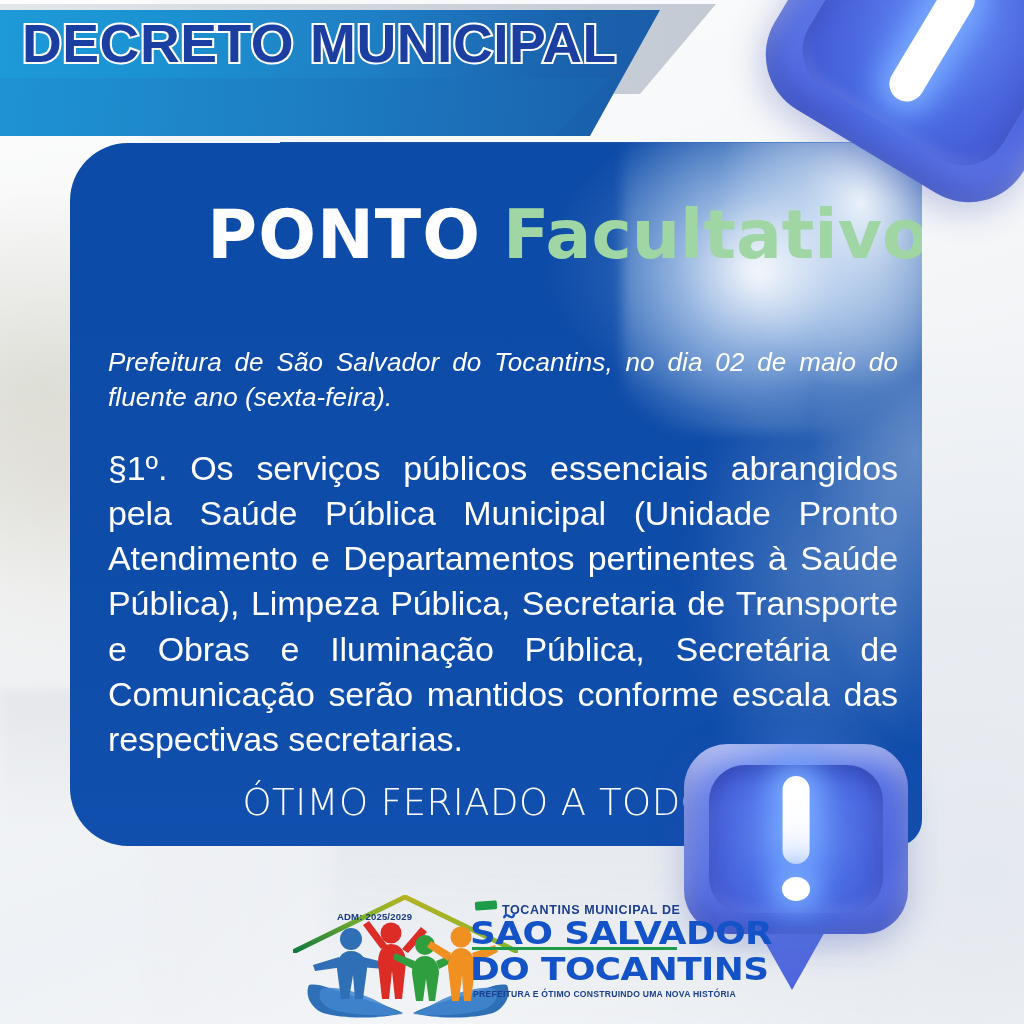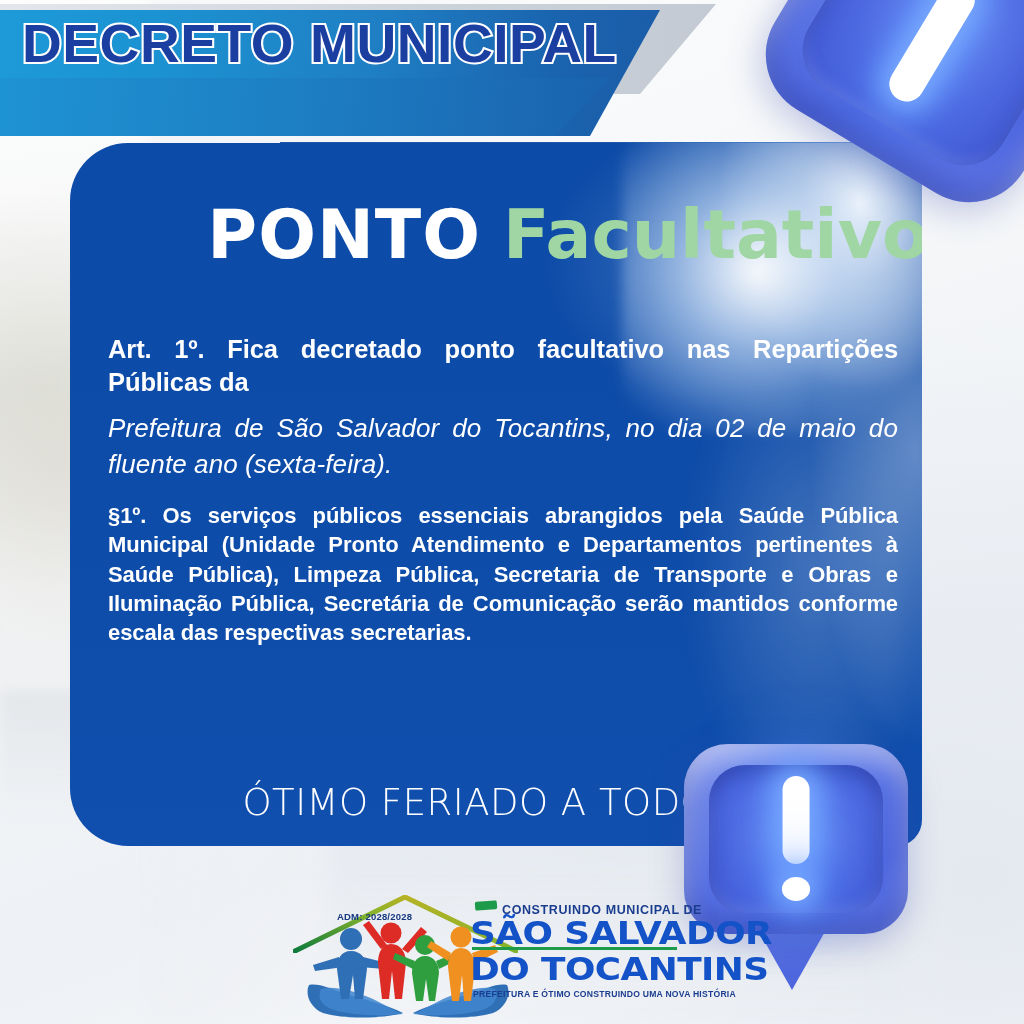--- a/index.html
+++ b/index.html
@@ -135,22 +135,22 @@
   }
   #art1-bold{
     font-size:25.5px;font-weight:bold;line-height:1.30;
     letter-spacing:-0.1px;
   }
   #art1-italic{
     font-size:26px;font-style:italic;font-weight:normal;line-height:1.36;
     margin-top:12px;letter-spacing:0.1px;
   }
   #par1{
-    font-size:22px;font-weight:bold;line-height:1.33;
-    margin-top:19px;letter-spacing:-0.1px;
+    font-size:34px;font-weight:normal;line-height:1.33;
+    margin-top:30px;letter-spacing:-0.1px;
   }
 
   #closing{
     position:absolute;left:0;top:638px;width:852px;text-align:center;
     color:#ffffff;font-size:37px;font-weight:300;letter-spacing:0.5px;
     font-family:"DejaVu Sans", sans-serif;
   }
 
   
   .bubble{position:absolute;}
@@ -264,21 +264,20 @@
 
 <div id="card">
   <div id="card-glow"></div>
   <div id="card-glow2"></div>
 
   <div id="card-title">
     <span id="title-ponto">PONTO</span><span id="title-fac">Facultativo</span>
   </div>
 
   <div id="body-text">
-    <p class="p-just" id="art1-bold">Art. 1º. Fica decretado ponto facultativo nas Repartições Públicas da</p>
     <p class="p-just" id="art1-italic">Prefeitura de São Salvador do Tocantins, no dia 02 de maio do fluente ano (sexta-feira).</p>
     <p class="p-just" id="par1">§1º. Os serviços públicos essenciais abrangidos pela Saúde Pública Municipal (Unidade Pronto Atendimento e Departamentos pertinentes à Saúde Pública), Limpeza Pública, Secretaria de Transporte e Obras e Iluminação Pública, Secretária de Comunicação serão mantidos conforme escala das respectivas secretarias.</p>
   </div>
 
   <div id="closing">ÓTIMO FERIADO A TODOS!</div>
 </div>
 
 <div class="bubble" id="bubble-top">
   <div class="body"></div>
   <div class="inner"></div>
@@ -305,21 +304,21 @@
       </linearGradient>
       <linearGradient id="chev2" x1="1" y1="1" x2="0" y2="0">
         <stop offset="0%" stop-color="#0f7a3c"></stop>
         <stop offset="50%" stop-color="#84b32c"></stop>
         <stop offset="100%" stop-color="#e8b21d"></stop>
       </linearGradient>
     </defs>
     <path d="M2 56 L112 2 L223 56" fill="none" stroke="url(#chev)" stroke-width="5" stroke-linecap="round"></path>
   </svg>
 
-  <div id="logo-adm">ADM: 2028/2028</div>
+  <div id="logo-adm">ADM: 2025/2029</div>
 
   <svg id="logo-people" viewBox="0 0 210 108">
 
     <path d="M6 72 C2 80 6 94 20 100 C40 106 78 106 100 100 C84 92 60 86 40 80 C28 76 16 70 6 72 Z" fill="#2f6fb5"></path>
     <path d="M204 72 C208 80 204 94 190 100 C170 106 132 106 110 100 C126 92 150 86 170 80 C182 76 194 70 204 72 Z" fill="#2f6fb5"></path>
     <path d="M18 76 C30 72 52 78 70 86 C82 92 92 98 100 101 C78 104 44 102 28 96 C18 92 14 84 18 76 Z" fill="#3f86cf" opacity="0.85"></path>
     <path d="M192 76 C180 72 158 78 140 86 C128 92 118 98 110 101 C132 104 166 102 182 96 C192 92 196 84 192 76 Z" fill="#3f86cf" opacity="0.85"></path>
 
     <circle cx="48" cy="26" r="11" fill="#2f6fb5"></circle>
     <path d="M48 38 C58 38 64 46 64 56 L60 86 L52 86 L50 62 L46 86 L38 86 L34 56 C34 46 38 38 48 38 Z" fill="#2f6fb5"></path>
@@ -337,19 +336,19 @@
     <path d="M133 48 L153 40 L156 46 L136 56 Z" fill="#2f9e3f"></path>
 
     <circle cx="158" cy="24" r="10.5" fill="#f09020"></circle>
     <path d="M158 35 C167 35 172 44 172 54 L168 88 L161 88 L159 62 L156 88 L149 88 L145 54 C145 44 149 35 158 35 Z" fill="#f09020"></path>
     <path d="M148 40 L128 28 L124 34 L145 48 Z" fill="#f09020"></path>
     <path d="M169 40 L192 32 L195 39 L172 50 Z" fill="#f09020"></path>
   </svg>
 
   <div id="logo-text">
     <div class="lg-accent"></div>
-    <div class="lg-pref">CONSTRUINDO MUNICIPAL DE</div>
+    <div class="lg-pref">TOCANTINS MUNICIPAL DE</div>
     <div class="lg-l1">SÃO SALVADOR</div>
     <div class="lg-rule"></div>
     <div class="lg-l2">DO TOCANTINS</div>
     <div class="lg-tag">PREFEITURA E ÓTIMO CONSTRUINDO UMA NOVA HISTÓRIA</div>
   </div>
 </div>
 
 </body></html>

